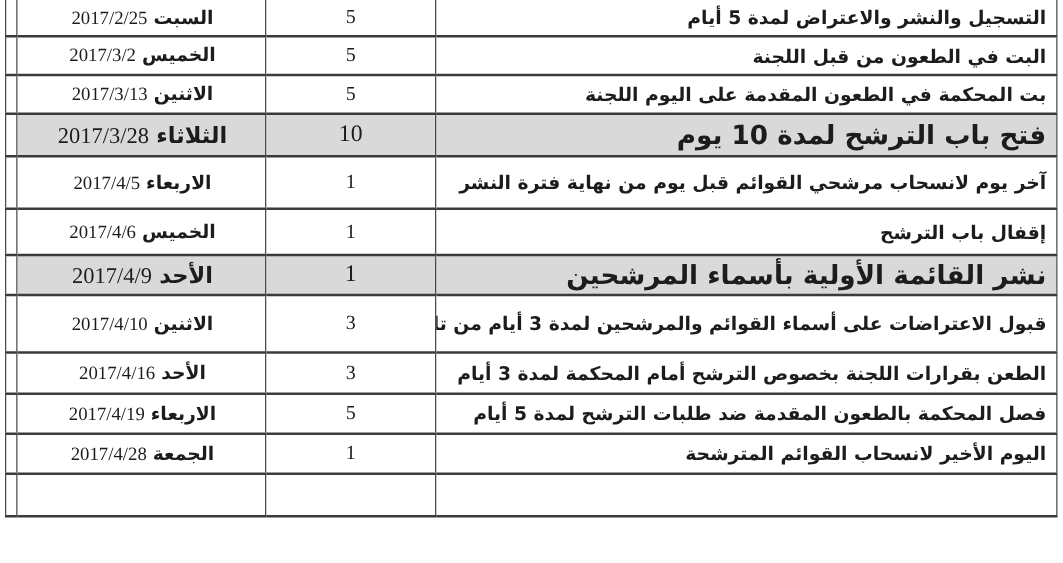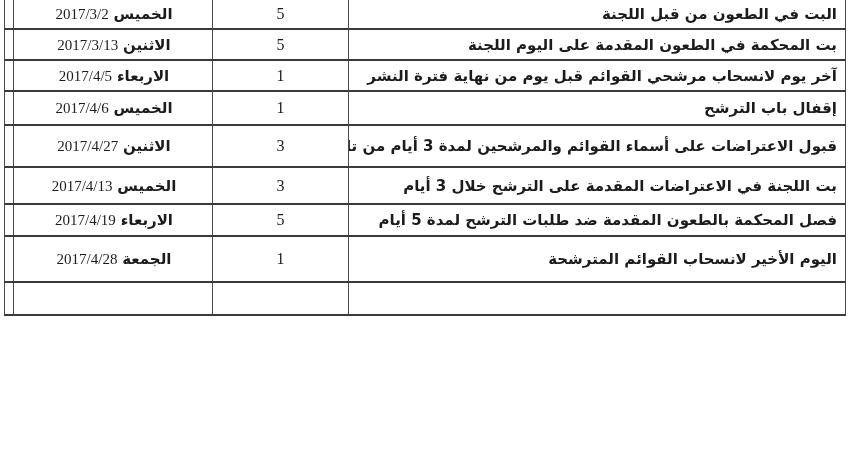--- a/index.html
+++ b/index.html
@@ -91,20 +91,33 @@
 
 <div class="screen">
   <table class="timeline">
     <colgroup>
       <col class="c-edge">
       <col class="c-date">
       <col class="c-days">
       <col class="c-desc">
     </colgroup>
     <tbody>
+    <tr>
+      <td class="edge-cell"></td>
+      <td class="date-cell">
+        <span class="day">السبت</span>
+        <span class="gdate">2017/2/25</span>
+      </td>
+      <td class="days-cell">
+        <span>5</span>
+      </td>
+      <td class="desc-cell">
+        <span>التسجيل والنشر والاعتراض لمدة 5 أيام</span>
+      </td>
+    </tr>
 
     <tr>
       <td class="edge-cell"></td>
       <td class="date-cell">
         <span class="day">الخميس</span>
         <span class="gdate">2017/3/2</span>
       </td>
       <td class="days-cell">
         <span>5</span>
       </td>
@@ -121,20 +134,33 @@
         <span class="gdate">2017/3/13</span>
       </td>
       <td class="days-cell">
         <span>5</span>
       </td>
       <td class="desc-cell">
         <span>بت المحكمة في الطعون المقدمة على اليوم اللجنة</span>
       </td>
     </tr>
 
+    <tr class="highlight">
+      <td class="edge-cell"></td>
+      <td class="date-cell">
+        <span class="day">الثلاثاء</span>
+        <span class="gdate">2017/3/28</span>
+      </td>
+      <td class="days-cell">
+        <span>10</span>
+      </td>
+      <td class="desc-cell">
+        <span>فتح باب الترشح لمدة 10 يوم</span>
+      </td>
+    </tr>
 
     <tr>
       <td class="edge-cell"></td>
       <td class="date-cell">
         <span class="day">الاربعاء</span>
         <span class="gdate">2017/4/5</span>
       </td>
       <td class="days-cell">
         <span>1</span>
       </td>
@@ -150,49 +176,62 @@
         <span class="gdate">2017/4/6</span>
       </td>
       <td class="days-cell">
         <span>1</span>
       </td>
       <td class="desc-cell">
         <span>إقفال باب الترشح</span>
       </td>
     </tr>
 
+    <tr class="highlight">
+      <td class="edge-cell"></td>
+      <td class="date-cell">
+        <span class="day">الأحد</span>
+        <span class="gdate">2017/4/9</span>
+      </td>
+      <td class="days-cell">
+        <span>1</span>
+      </td>
+      <td class="desc-cell">
+        <span>نشر القائمة الأولية بأسماء المرشحين</span>
+      </td>
+    </tr>
 
     <tr>
       <td class="edge-cell"></td>
       <td class="date-cell">
         <span class="day">الاثنين</span>
-        <span class="gdate">2017/4/27</span>
+        <span class="gdate">2017/4/10</span>
       </td>
       <td class="days-cell">
         <span>3</span>
       </td>
       <td class="desc-cell">
         <span>قبول الاعتراضات على أسماء القوائم والمرشحين لمدة 3 أيام من تاريخ النشر</span>
       </td>
     </tr>
 
-    <tr>
-      <td class="edge-cell"></td>
-      <td class="date-cell">
-        <span class="day">الخميس</span>
-        <span class="gdate">2017/4/13</span>
+
+    <tr>
+      <td class="edge-cell"></td>
+      <td class="date-cell">
+        <span class="day">الأحد</span>
+        <span class="gdate">2017/4/16</span>
       </td>
       <td class="days-cell">
         <span>3</span>
       </td>
       <td class="desc-cell">
-        <span>بت اللجنة في الاعتراضات المقدمة على الترشح خلال 3 أيام</span>
-      </td>
-    </tr>
-
+        <span>الطعن بقرارات اللجنة بخصوص الترشح أمام المحكمة لمدة 3 أيام</span>
+      </td>
+    </tr>
 
     <tr>
       <td class="edge-cell"></td>
       <td class="date-cell">
         <span class="day">الاربعاء</span>
         <span class="gdate">2017/4/19</span>
       </td>
       <td class="days-cell">
         <span>5</span>
       </td>

